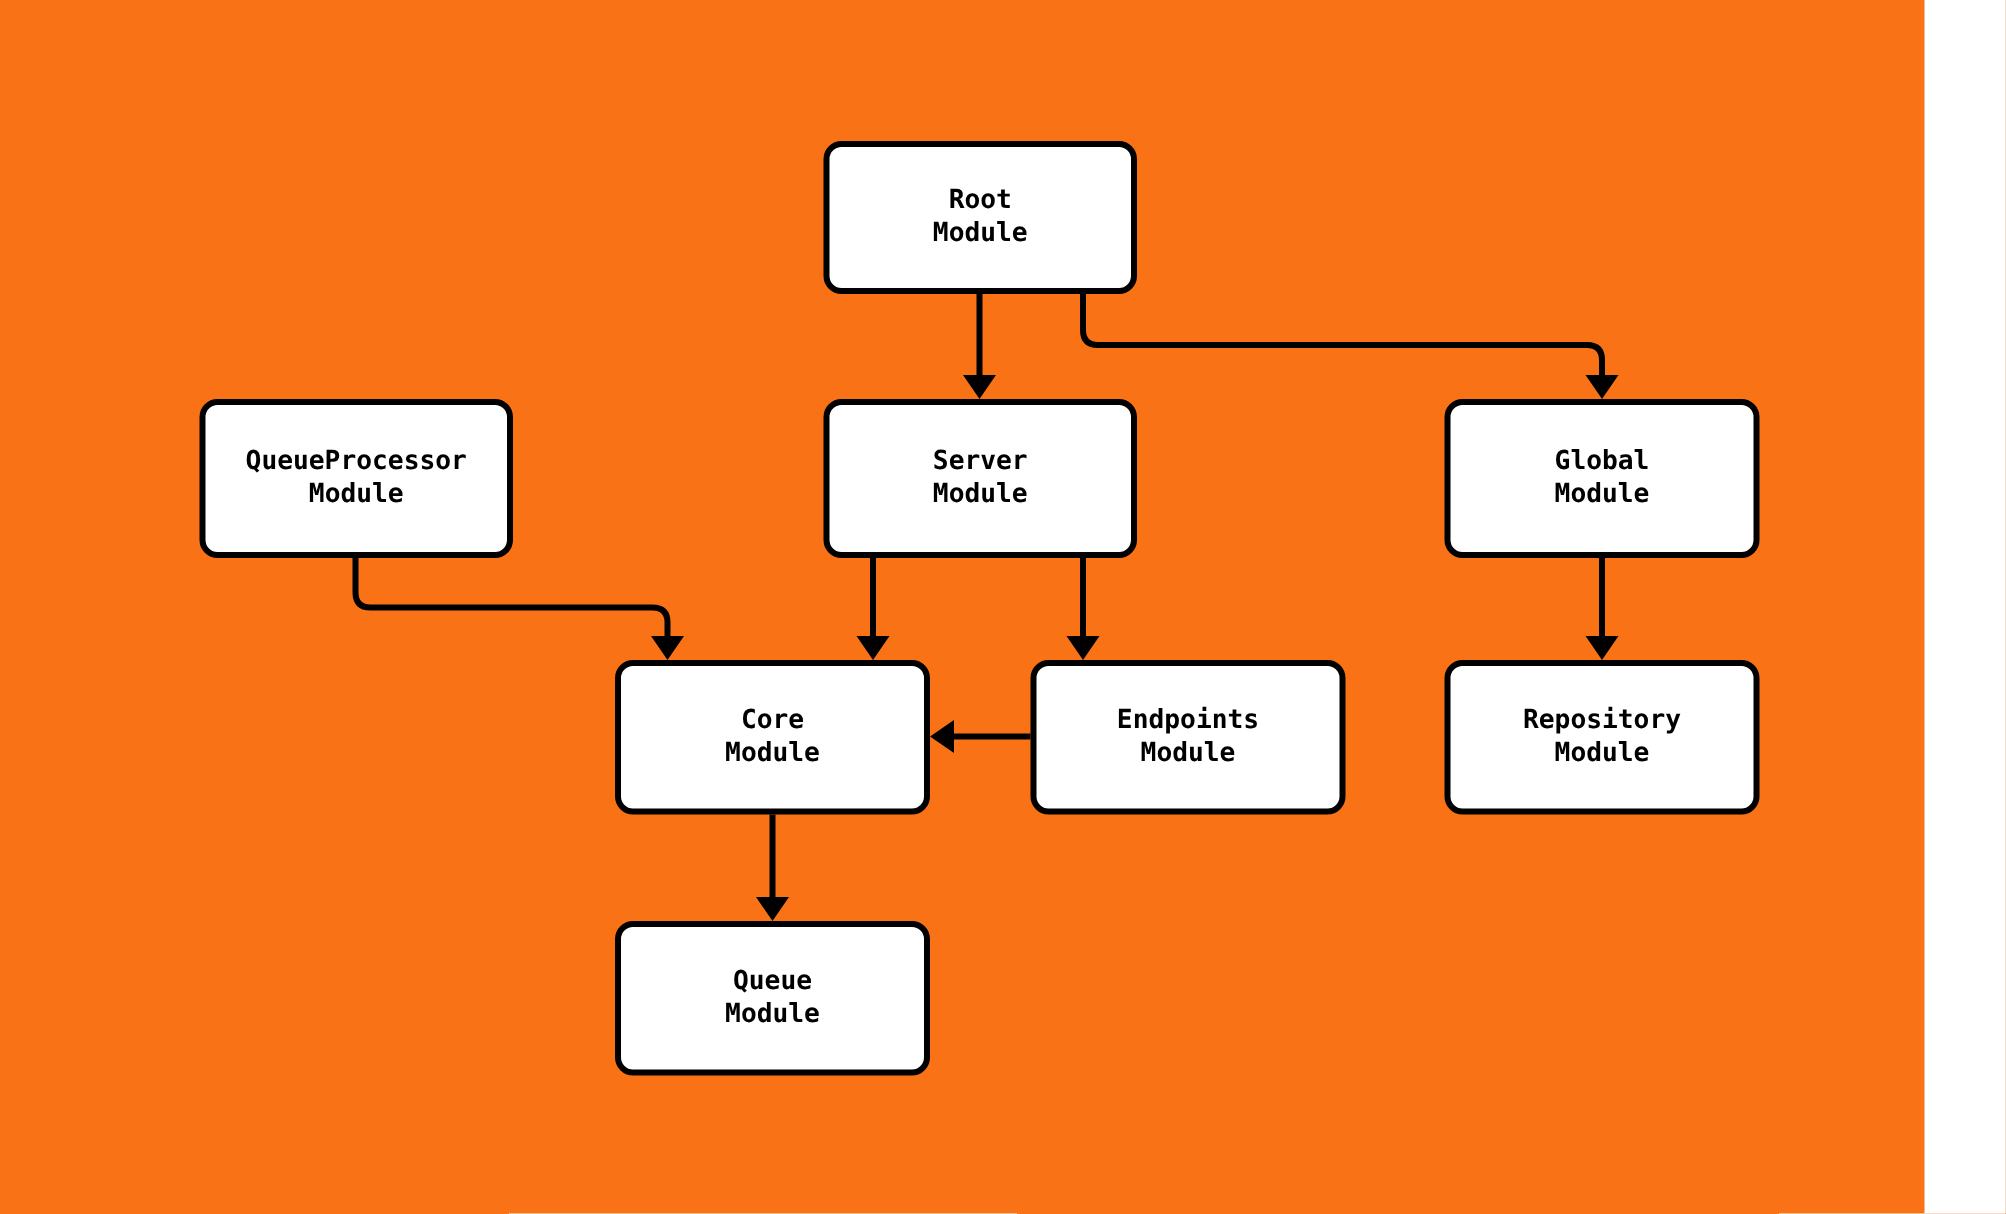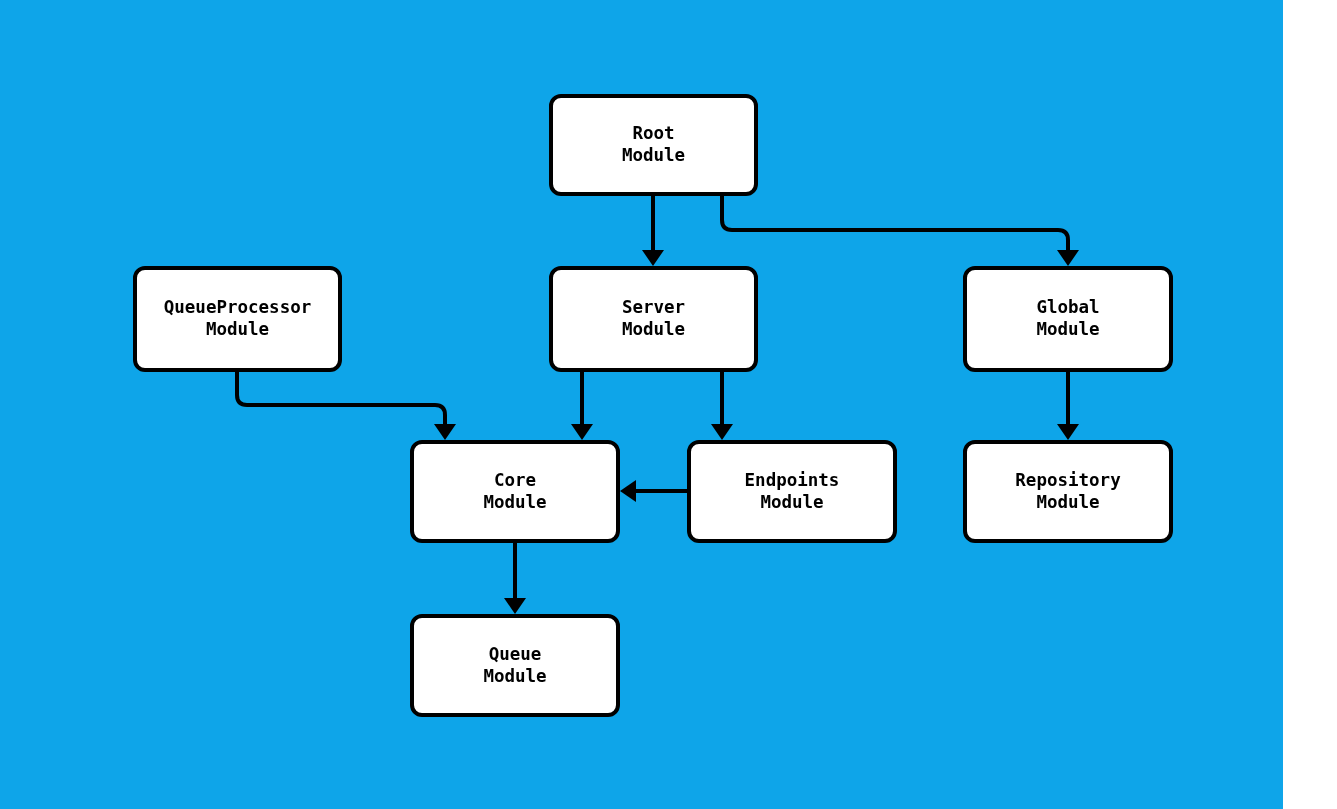--- a/index.html
+++ b/index.html
@@ -11,21 +11,21 @@
   body {
     width: 1337px;
     height: 809px;
     font-family: "DejaVu Sans Mono", "Liberation Mono", monospace;
     overflow: hidden;
   }
   #diagram-root {
     position: relative;
     width: 1283px;
     height: 809px;
-    background: #0ea5e9;
+    background: #f97316;
   }
   svg#diagram-canvas {
     position: absolute;
     left: 0;
     top: 0;
     width: 1337px;
     height: 809px;
     display: block;
   }
   .node-box {

